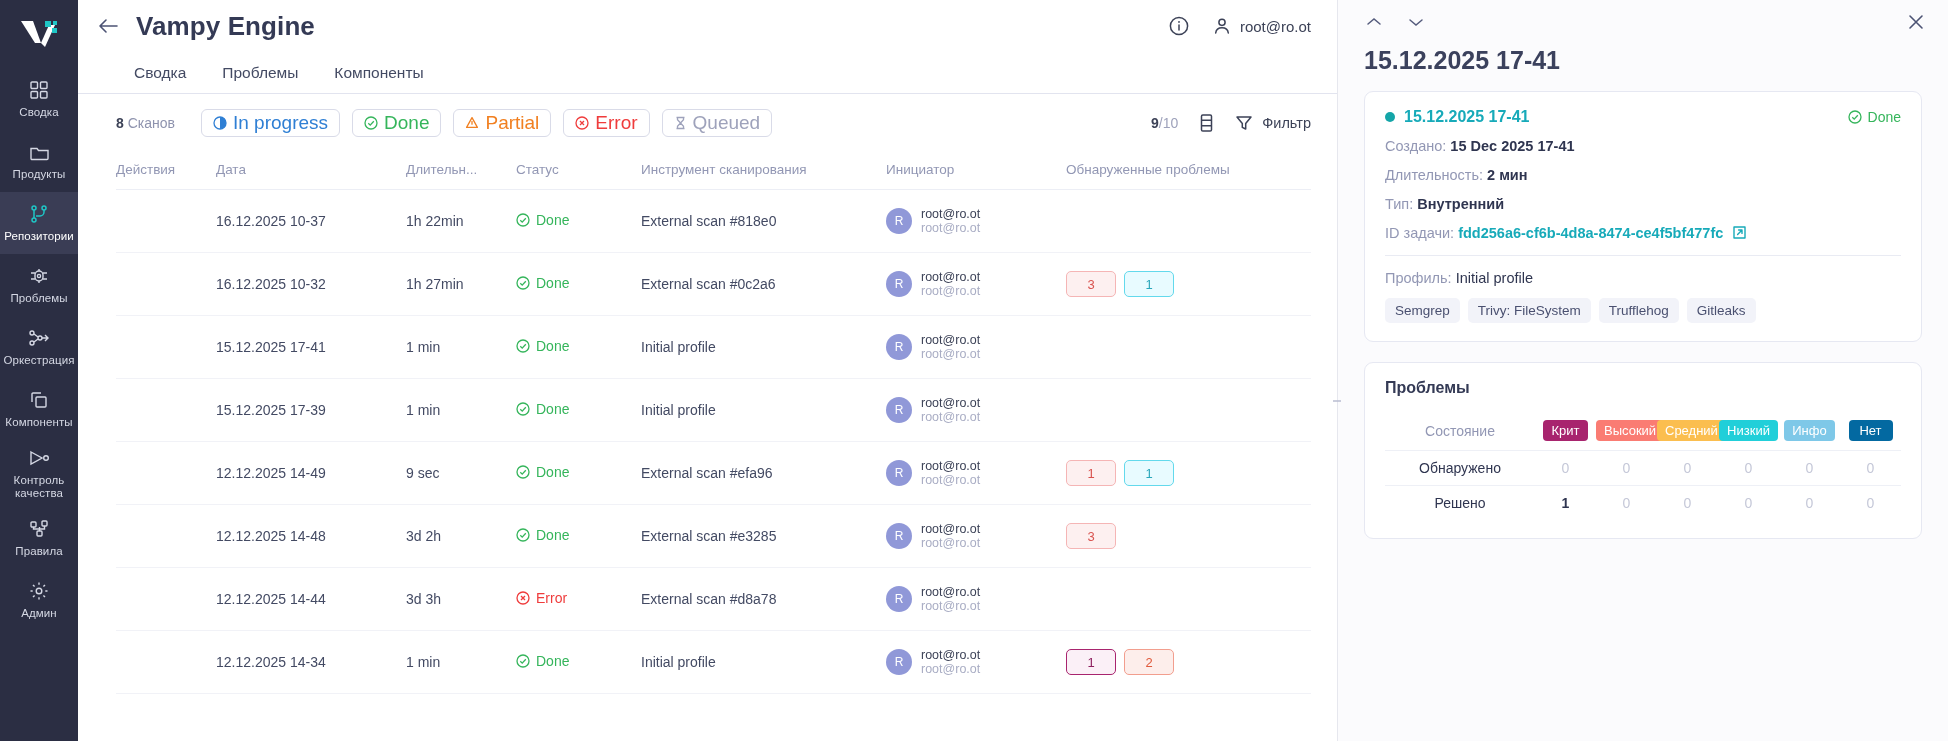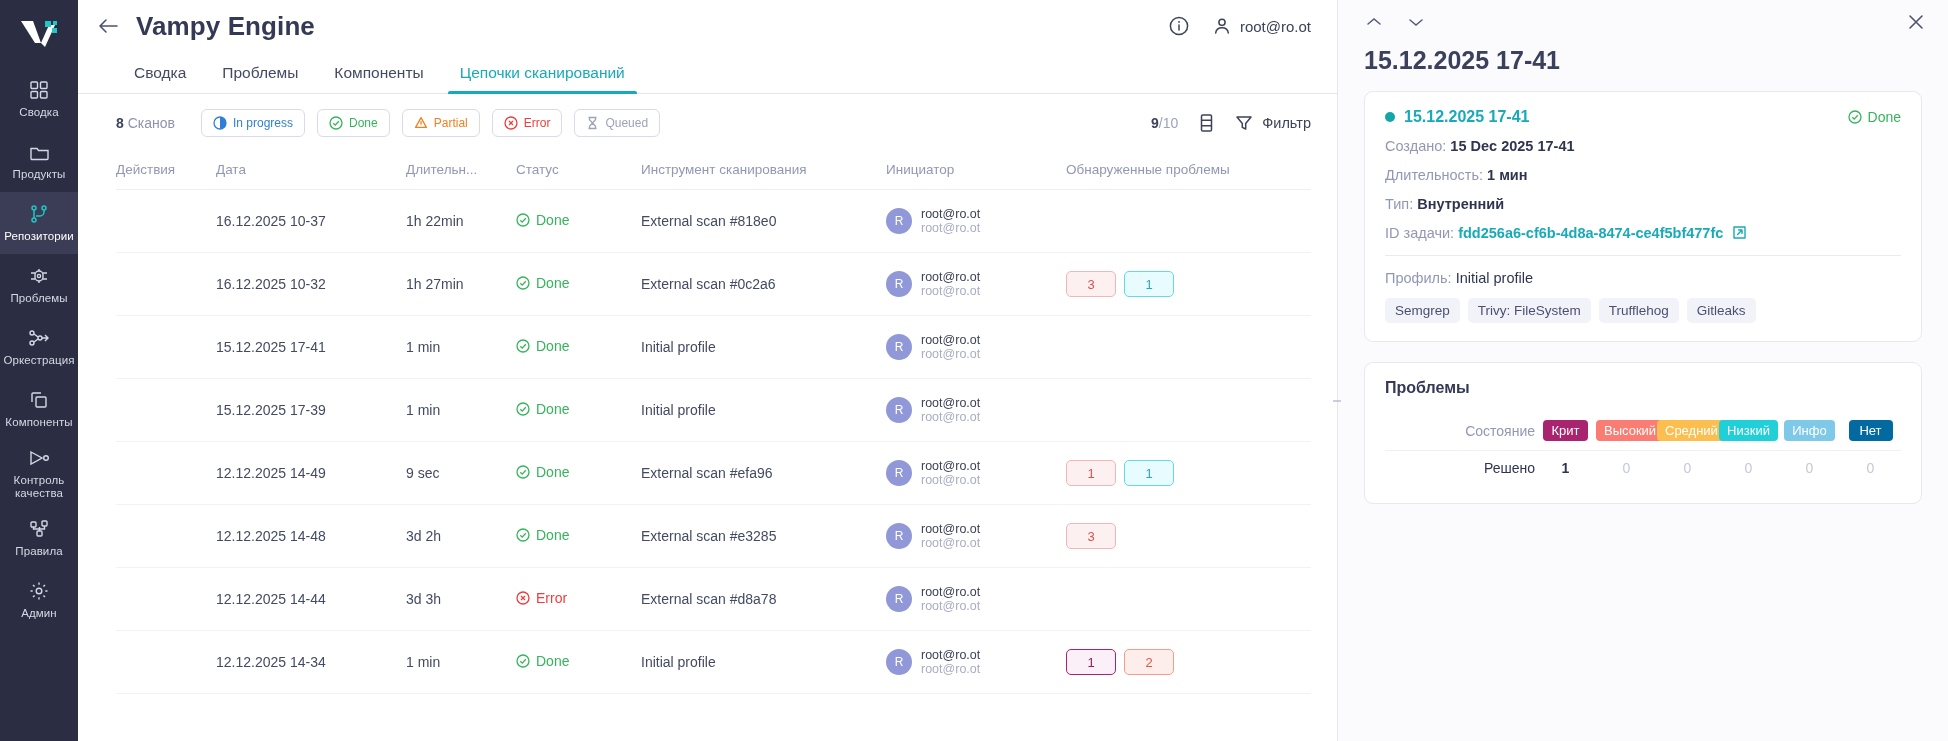--- a/index.html
+++ b/index.html
@@ -61,21 +61,21 @@
     content:""; position:absolute; left: 6px; right: 6px; bottom: -1px; height: 3px;
     background: #17aab9; border-radius: 2px 2px 0 0;
   }
 
   .toolbar { height: 58px; display:flex; align-items:center; padding: 0 26px 0 38px; gap: 12px; }
   .scans-count { font-size: 14px; color:#8e93ae; margin-right: 14px; white-space:nowrap;}
   .scans-count b { color:#3c4257; font-weight:700; }
   .chip {
     display:inline-flex; align-items:center; gap:6px;
     height: 28px; padding: 0 11px; border:1px solid #d9dbe8; border-radius: 6px;
-    font-size: 12px; background:#fff; cursor:pointer; white-space:nowrap;
+    font-size: 19px; background:#fff; cursor:pointer; white-space:nowrap;
   }
   .chip.inprogress { color:#2f7fd4; }
   .chip.done { color:#35b55b; }
   .chip.partial { color:#f18021; }
   .chip.error { color:#ef3c3c; }
   .chip.queued { color:#9ea2bb; }
   .toolbar-right { margin-left:auto; display:flex; align-items:center; gap: 20px; }
   .pager { font-size:14px; color:#9ea2bb; }
   .pager b { color:#3c4257; font-weight:700;}
   .icon-btn { cursor:pointer; display:flex; align-items:center; color:#3c4257; }
@@ -148,21 +148,21 @@
   .kv .v { color:#2f3550; font-weight:600; }
   .kv .link { color:#17aab9; font-weight:600; }
   .ext { display:inline-flex; vertical-align:-2px; margin-left:5px; color:#17aab9; cursor:pointer;}
   .hr { height:1px; background:#e9ebf3; margin: 4px 0 14px 0; }
   .tags { display:flex; flex-wrap:wrap; gap:8px; margin-top: 12px;}
   .tag { background:#f2f3f9; border-radius:5px; padding: 5px 10px; font-size:13.5px; color:#4a5070;}
   .card-title { font-size:16px; font-weight:700; color:#343a55; margin-bottom: 14px; }
 
   .ptbl { width:100%; border-collapse: collapse; table-layout: fixed; }
   .ptbl th, .ptbl td { text-align:center; font-size:14px; padding: 9px 0; }
-  .ptbl th:first-child, .ptbl td:first-child { text-align:right; width: 150px; margin-left: 12px; }
+  .ptbl th:first-child, .ptbl td:first-child { text-align:center; width: 150px; margin-left: 12px; }
   .ptbl thead th:first-child { color:#9297b4; font-weight: 400; font-size: 14px;}
   .sev {
     display:inline-block; min-width: 44px; padding: 3px 8px; border-radius: 4px;
     color:#fff; font-size: 13px; font-weight:400; white-space:nowrap;
   }
   .ptbl tbody tr { border-top: 1px solid #eef0f6; }
   .ptbl tbody td { color:#2f3550; font-weight:700; }
   .ptbl tbody td.zero { color:#c5c8d8; font-weight:400; }
   .ptbl tbody td:first-child { color:#2f3550; font-weight:400; }
 </style>
@@ -297,21 +297,20 @@
           </span>
           <span class="user-name">root@ro.ot</span>
         </div>
       </div>
     </div>
 
     <div class="tabs">
       <div class="tab">Сводка</div>
       <div class="tab">Проблемы</div>
       <div class="tab">Компоненты</div>
-      <div class="tab active">Цепочки сканирований</div>
     </div>
 
     <div class="toolbar">
       <div class="scans-count">
         <b>8</b>
         <span>Сканов</span>
       </div>
 
       <div class="chip inprogress">
         <span style="display:flex">
@@ -660,21 +659,21 @@
           </span>
           <span>Done</span>
         </span>
       </div>
       <div class="kv">
         <span class="k">Создано:</span>
         <span class="v">15 Dec 2025 17-41</span>
       </div>
       <div class="kv">
         <span class="k">Длительность:</span>
-        <span class="v">1 мин</span>
+        <span class="v">2 мин</span>
       </div>
       <div class="kv">
         <span class="k">Тип:</span>
         <span class="v">Внутренний</span>
       </div>
       <div class="kv" style="margin-bottom:14px">
         <span class="k">ID задачи:</span>
         <span class="link">fdd256a6-cf6b-4d8a-8474-ce4f5bf477fc</span>
         <span class="ext">
           <svg width="15" height="15" viewBox="0 0 15 15" fill="none" stroke="#17aab9" stroke-width="1.4" stroke-linecap="round" stroke-linejoin="round">
@@ -705,20 +704,29 @@
           <th><span class="sev" style="background:#a8246e">Крит</span></th>
               <th><span class="sev" style="background:#fa7c73">Высокий</span></th>
               <th><span class="sev" style="background:#fbbe4f">Средний</span></th>
               <th><span class="sev" style="background:#21cfd9">Низкий</span></th>
               <th><span class="sev" style="background:#7ec8e8">Инфо</span></th>
               <th><span class="sev" style="background:#0369a1">Нет</span></th>
             </tr>
         </thead>
         <tbody id="prob-body">
             <tr>
+              <td>Обнаружено</td>
+              <td class="zero">0</td>
+              <td class="zero">0</td>
+              <td class="zero">0</td>
+              <td class="zero">0</td>
+              <td class="zero">0</td>
+              <td class="zero">0</td>
+            </tr>
+            <tr>
               <td>Решено</td>
               <td class="">1</td>
               <td class="zero">0</td>
               <td class="zero">0</td>
               <td class="zero">0</td>
               <td class="zero">0</td>
               <td class="zero">0</td>
             </tr>
           </tbody>
       </table>

